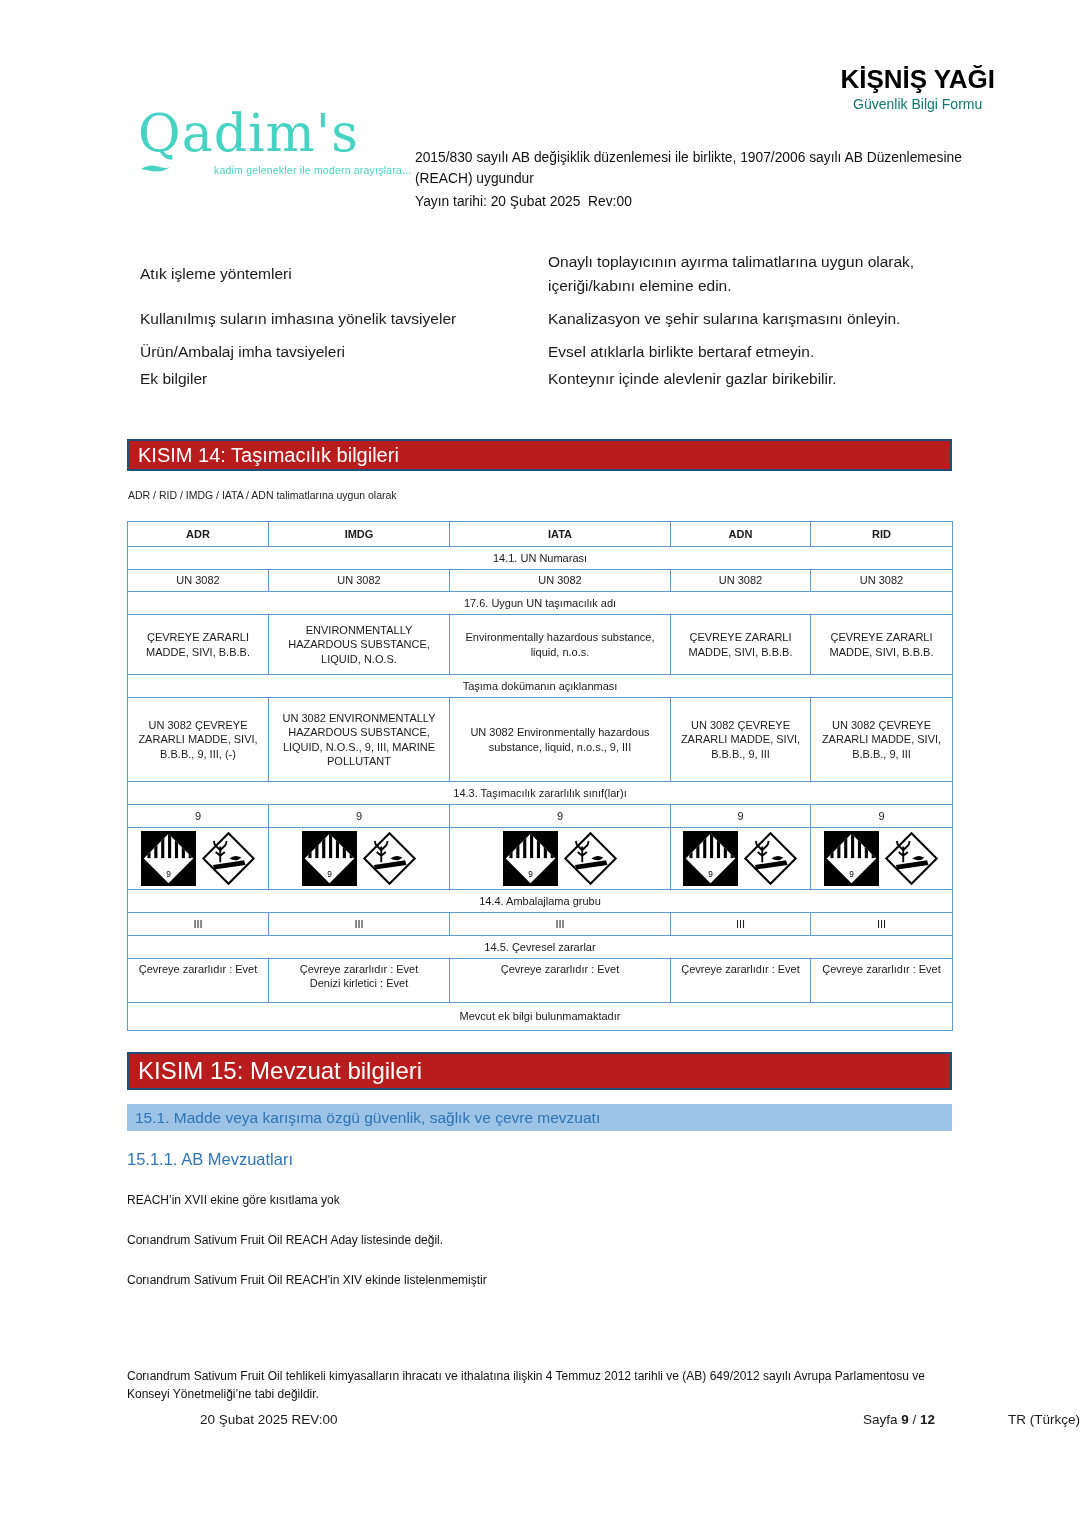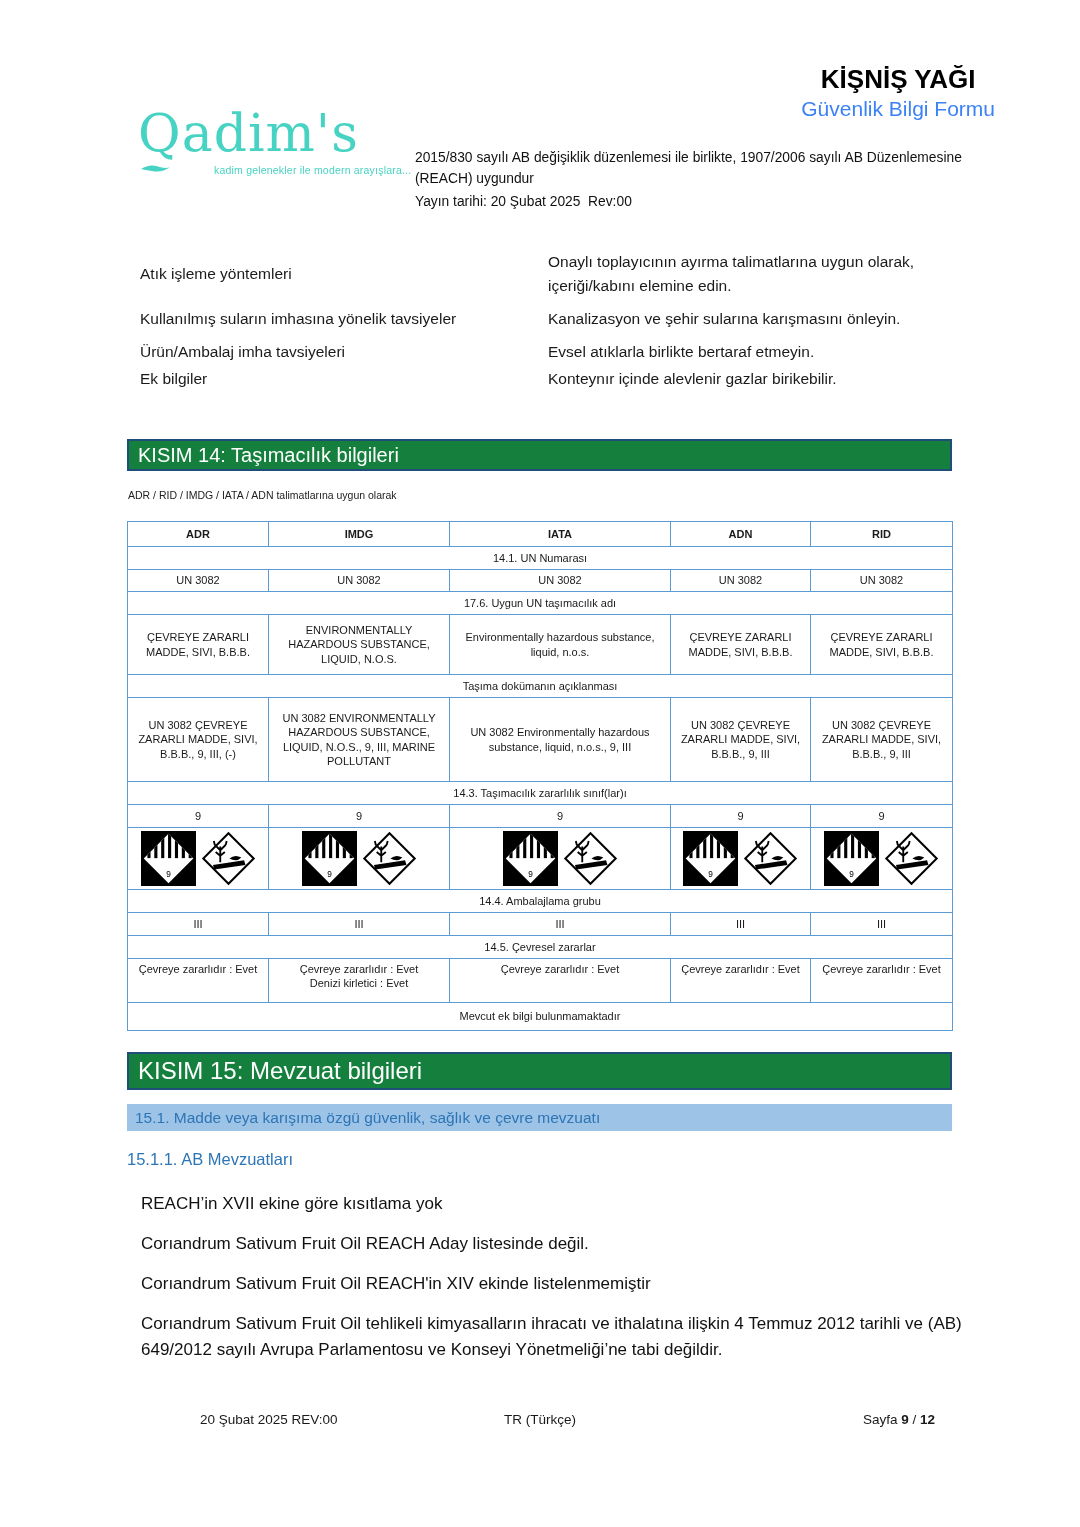--- a/index.html
+++ b/index.html
@@ -11,35 +11,35 @@
   }
 
   
   .brand { position:absolute; left:138px; top:106px; width:262px; }
   .brand-name { font-family:"DejaVu Serif", serif; font-size:52px; line-height:1.05; color:#47d3c3; letter-spacing:1px; }
   .brand-tagline-row { display:flex; align-items:center; gap:22px; margin-top:0px; padding-left:2px; }
   .brand-tagline { font-size:10.5px; color:#47d3c3; letter-spacing:0.2px; white-space:nowrap; }
 
   .doc-title { position:absolute; right:85px; top:64px; text-align:center; }
   .doc-title h1 { font-size:26px; font-weight:bold; color:#000; line-height:1.2; }
-  .doc-title h2 { font-size:21px; font-weight:normal; color:#3b82f6; line-height:1.25; margin-top:1px; }
+  .doc-title h2 { font-size:14px; font-weight:normal; color:#0f766e; line-height:1.25; margin-top:1px; }
 
   .reg-text { position:absolute; left:415px; top:147px; width:556px; font-size:13.8px; line-height:1.55; color:#111; }
   .reg-text .issue { margin-top:1px; }
 
   
   .waste { position:absolute; left:140px; top:250px; width:812px; font-size:15.5px; }
   .waste-row { display:flex; align-items:center; margin-bottom:9px; }
   .waste-row.tight { margin-bottom:3px; }
   .waste-label { flex:0 0 408px; padding-right:10px; }
   .waste-value { flex:1; line-height:1.55; }
 
   
   .section-bar {
-    position:absolute; left:127px; width:825px; background:#15803d;
+    position:absolute; left:127px; width:825px; background:#b91c1c;
     border:2px solid #1f4e79; color:#fff; display:flex; align-items:center;
     padding-left:9px;
   }
   .bar14 { top:439px; height:32px; font-size:20px; }
   .bar15 { top:1052px; height:38px; font-size:24px; }
 
   .table-note { position:absolute; left:128px; top:489px; font-size:10.5px; color:#222; }
 
   
   .ttable-wrap { position:absolute; left:127px; top:521px; width:825px; }
@@ -60,26 +60,26 @@
   .picto-pair { display:flex; justify-content:center; align-items:center; gap:5px; }
   .picto { display:block; }
 
   
   .sub15 {
     position:absolute; left:127px; top:1104px; width:825px; height:27px;
     background:#9dc3e6; color:#2e75b6; font-size:15.5px;
     display:flex; align-items:center; padding-left:8px;
   }
   .sub151 { position:absolute; left:127px; top:1150px; color:#2e75b6; font-size:16.5px; }
-  .para { position:absolute; left:127px; width:830px; font-size:17px; line-height:1.5; color:#111;margin-left:14px; }
-  .p1 { top:1191px; } .p2 { top:1231px; } .p3 { top:1271px; } .p4 { top:1311px; }
+  .para { position:absolute; left:127px; width:830px; font-size:12px; line-height:1.5; color:#111; }
+  .p1 { top:1191px; } .p2 { top:1231px; } .p3 { top:1271px; } .p4 { top:1367px; }
 
   
   .footer-left   { position:absolute; left:200px;  top:1412px; font-size:13.5px; }
-  .footer-center { position:absolute; left:0; right:0; top:1412px; text-align:center; font-size:13.5px; }
+  .footer-center { position:absolute; left:0; right:0; top:1412px; text-align:right; font-size:13.5px; }
   .footer-right  { position:absolute; right:145px; top:1412px; font-size:13.5px; }
   .footer-right b { font-weight:bold; }
 </style>
 </head>
 <body>
 
 <svg width="0" height="0" style="position:absolute" aria-hidden="true">
   <defs>
     <clipPath id="c9top">
         <polygon points="30,3 57,30 3,30"></polygon>

